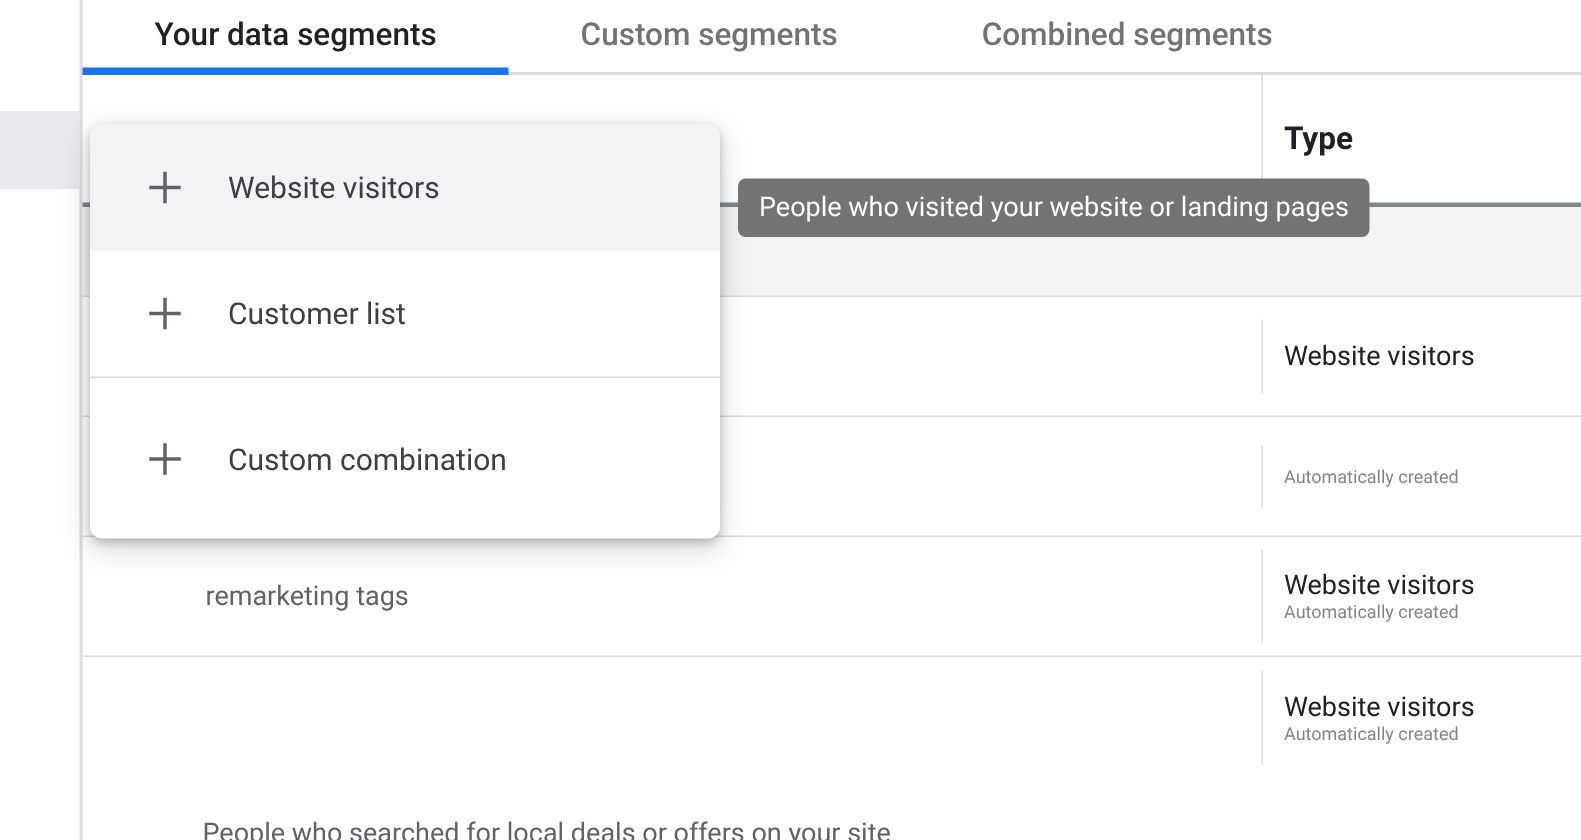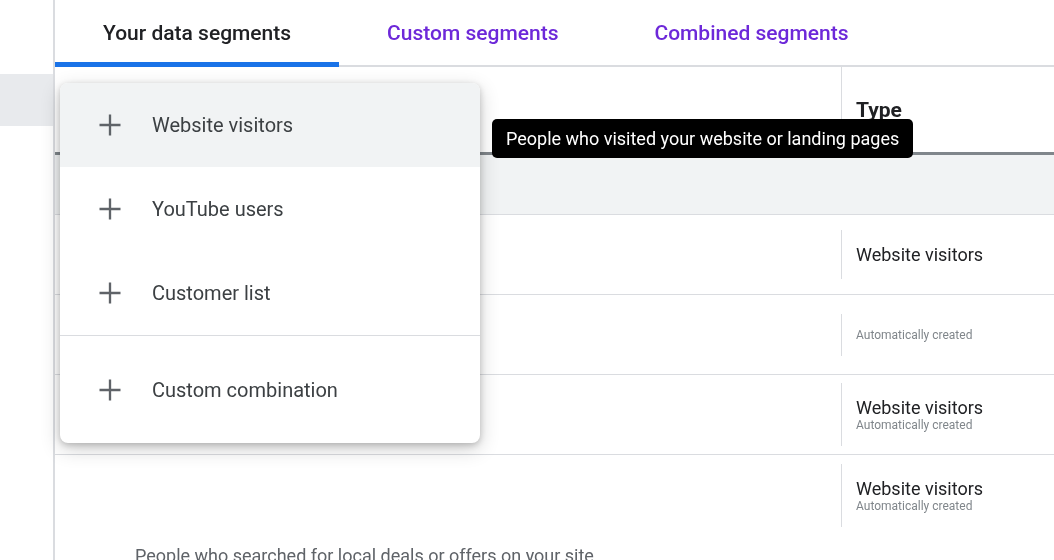--- a/index.html
+++ b/index.html
@@ -34,30 +34,30 @@
     .content-area {
       position: absolute;
       left: 53px;
       top: 0;
       right: 0;
       bottom: 0;
       border-left: 2px solid #dadce0;
     }
     .tabs-bar {
       display: flex;
-      height: 67px;
+      height: 50px;
       border-bottom: 2px solid #dadce0;
       align-items: stretch;
     }
     .tab {
       display: flex;
       align-items: center;
       padding: 0 48px;
       font-size: 21px;
-      color: #6d28d9;
+      color: #737373;
       cursor: pointer;
       font-weight: 500;
       white-space: nowrap;
       position: relative;
     }
     .tab.active {
       color: #202124;
     }
     .tab.active::after {
       content: '';
@@ -162,21 +162,21 @@
       height: 28px;
     }
     .menu-label {
       font-size: 20px;
       color: #3c4043;
     }
     .tooltip {
       position: absolute;
       left: 492px;
       top: 119px;
-      background: #000000;
+      background: #737373;
       color: #fff;
       padding: 9px 14px;
       border-radius: 5px;
       font-size: 18px;
       z-index: 101;
       white-space: nowrap;
     }
     .truncated-text {
       position: absolute;
       left: 135px;
@@ -264,29 +264,20 @@
     </span>
     <span class="menu-label">Website visitors</span>
   </div>
   <div class="menu-item">
     <span class="plus-icon">
       <svg viewBox="0 0 24 24" fill="none" stroke="#5f6368" stroke-width="2">
           <line x1="12" y1="3" x2="12" y2="21"></line>
           <line x1="3" y1="12" x2="21" y2="12"></line>
         </svg>
     </span>
-    <span class="menu-label">YouTube users</span>
-  </div>
-  <div class="menu-item">
-    <span class="plus-icon">
-      <svg viewBox="0 0 24 24" fill="none" stroke="#5f6368" stroke-width="2">
-          <line x1="12" y1="3" x2="12" y2="21"></line>
-          <line x1="3" y1="12" x2="21" y2="12"></line>
-        </svg>
-    </span>
     <span class="menu-label">Customer list</span>
   </div>
   <div class="menu-item">
     <span class="plus-icon">
       <svg viewBox="0 0 24 24" fill="none" stroke="#5f6368" stroke-width="2">
           <line x1="12" y1="3" x2="12" y2="21"></line>
           <line x1="3" y1="12" x2="21" y2="12"></line>
         </svg>
     </span>
     <span class="menu-label">Custom combination</span>

